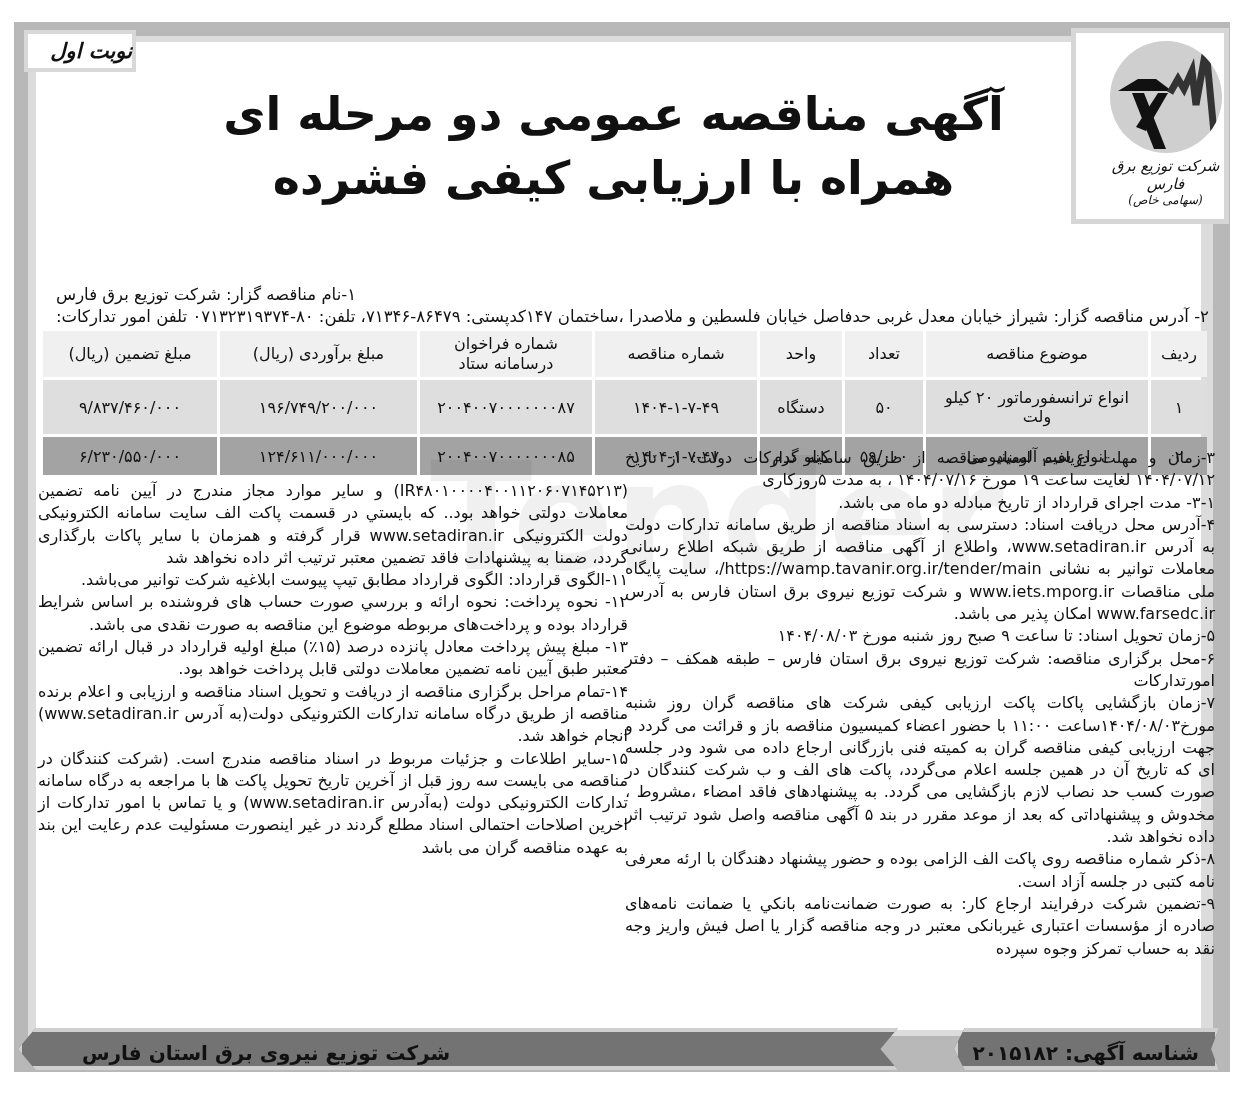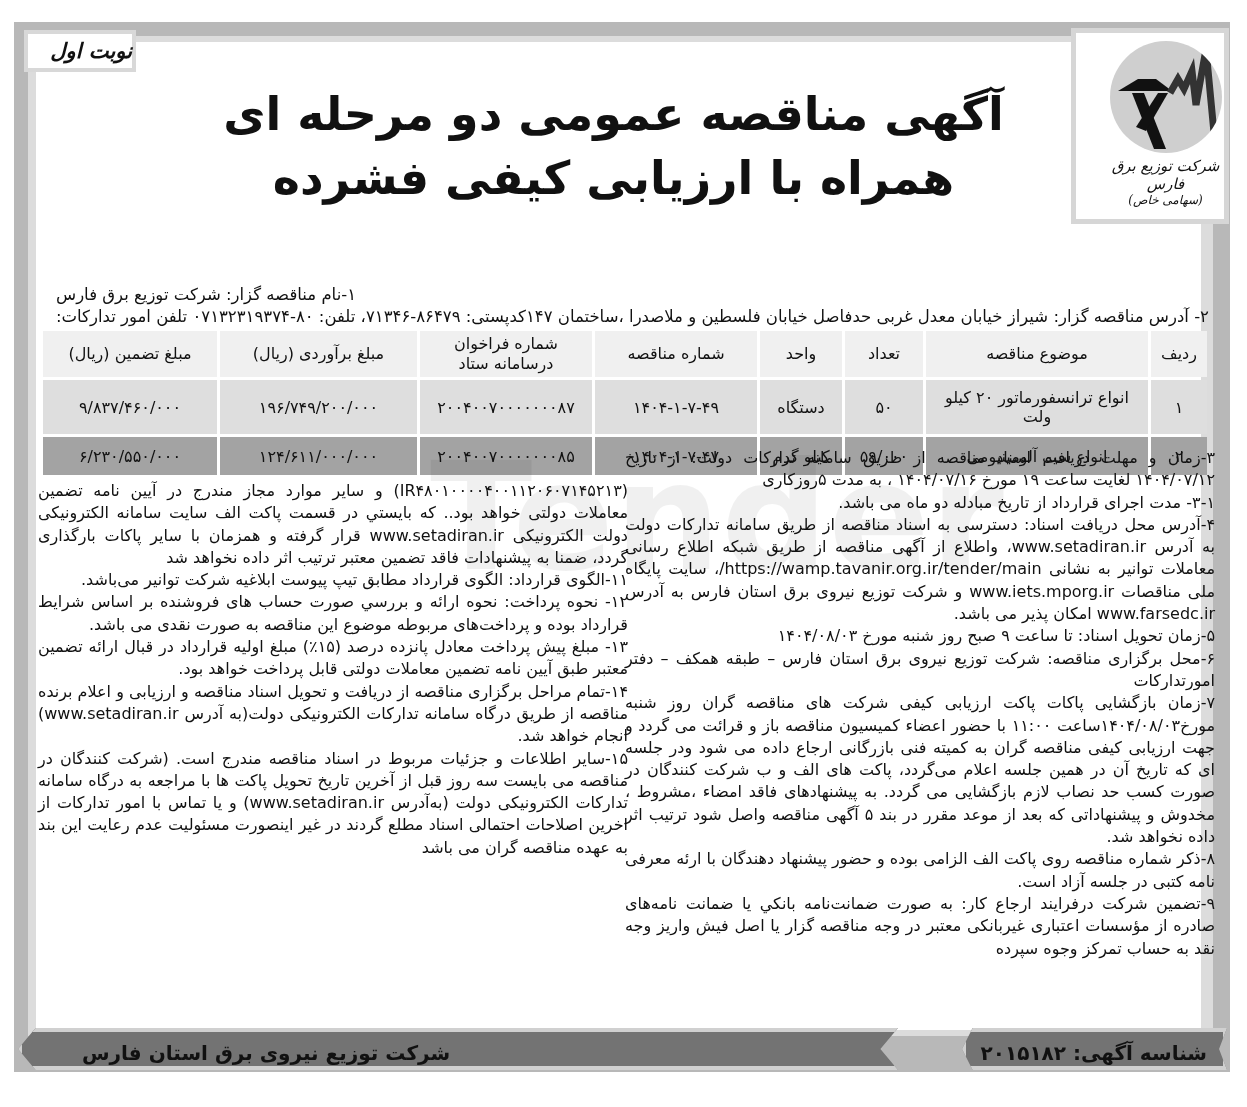--- a/index.html
+++ b/index.html
@@ -31,21 +31,21 @@
   table.tender tr.r2 td { background: #a3a3a3; }
   .col { position: absolute; top: 447px; direction: rtl; text-align: justify; font-size: 16px; line-height: 22.3px; }
   .col.right { right: 32px; width: 590px; }
   .col.left { left: 38px; width: 590px; margin-top: 33px; }
   .col p { margin: 0; }
   .watermark { position: absolute; left: 430px; top: 430px; font-size: 150px; font-weight: bold;
                color: rgba(0,0,0,0.06); direction: ltr; pointer-events: none; }
   .footer { position: absolute; left: 0; top: 1028px; width: 1247px; height: 50px; }
   .foot-pill { position: absolute; top: 0; height: 42px; background: #737373; font-weight: bold; font-size: 20px;
                direction: rtl; line-height: 42px; box-sizing: border-box; border: 4px solid #d0d0d0; }
-  .foot-right { right: 20px; width: 265px; padding-right: 16px; 
+  .foot-right { right: 28px; width: 265px; padding-right: 16px; 
                 clip-path: polygon(4% 0, 100% 0, 97% 50%, 100% 100%, 4% 100%, 0 50%); }
   .foot-left { left: 18px; width: 880px; padding-left: 60px; text-align: left;
                clip-path: polygon(2% 0, 100% 0, 98% 50%, 100% 100%, 2% 100%, 0 50%); }
 </style>
 </head>
 <body>
 
 <div class="frame">
   <div class="inner">
     <div class="paper"></div>

